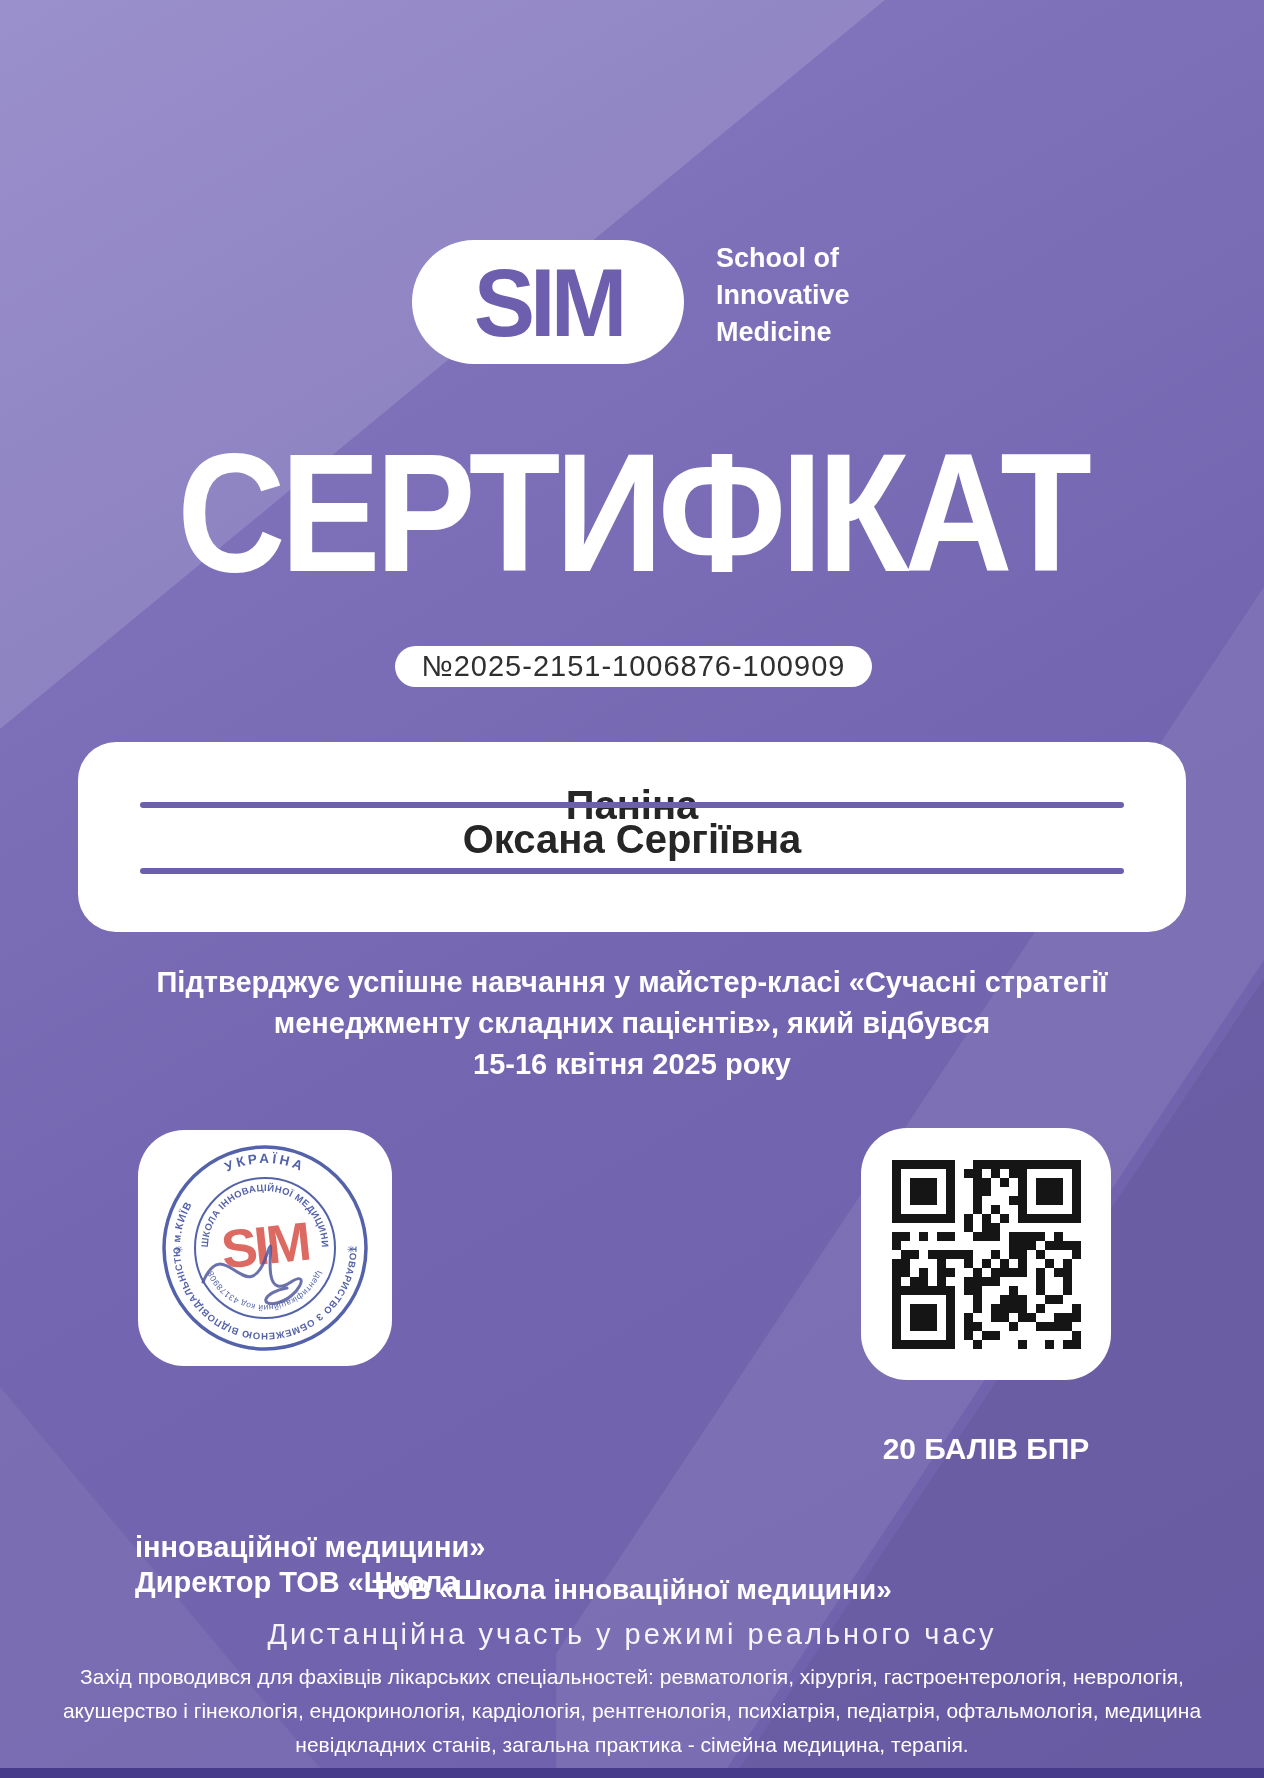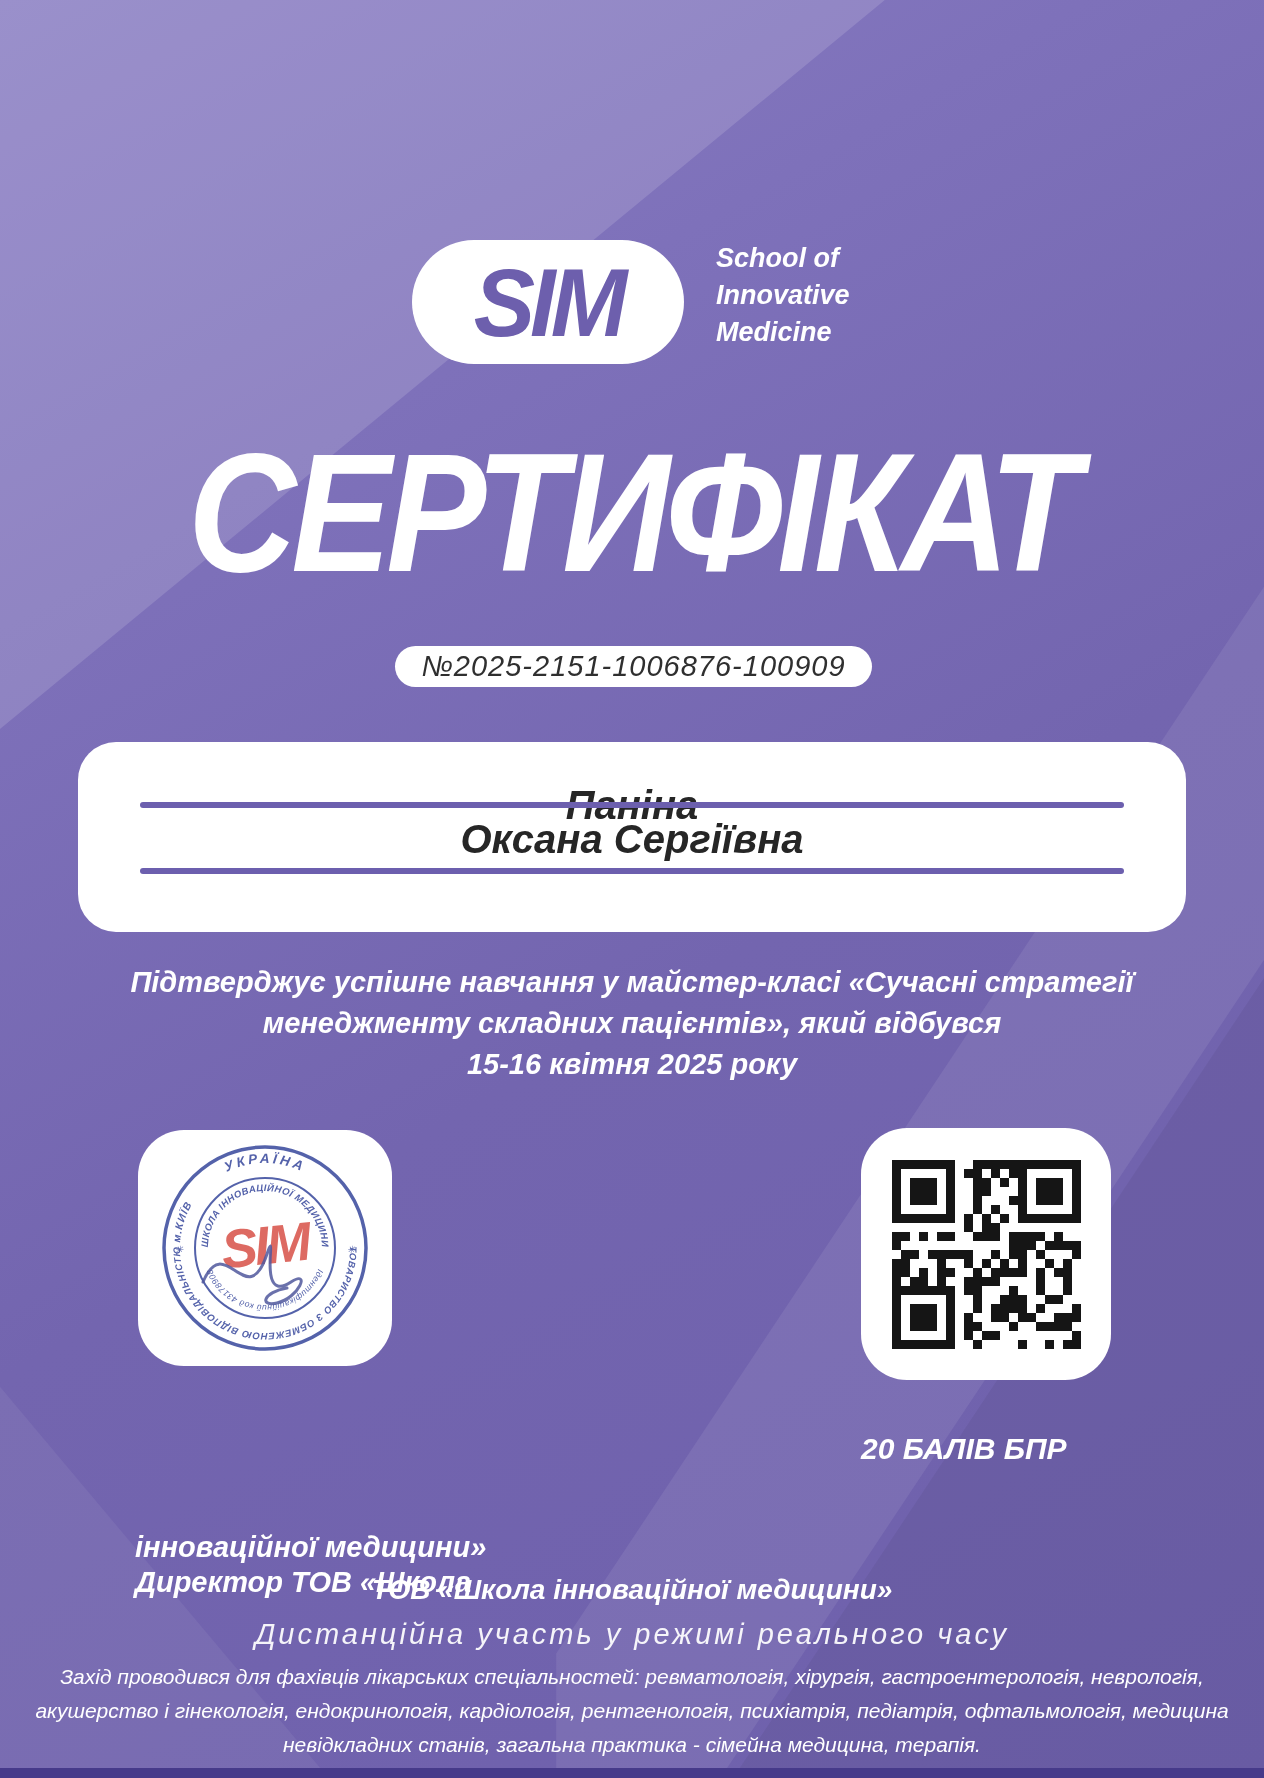--- a/index.html
+++ b/index.html
@@ -1,20 +1,19 @@
 <!DOCTYPE html>
 <html><head>
 <meta charset="utf-8">
 <style>
   html,body{margin:0;padding:0;background:#555;}
   .page{
     position:relative;width:1264px;height:1778px;overflow:hidden;
     font-family:"Liberation Sans",sans-serif;
     background:linear-gradient(150deg,#8a7ec3 0%,#7e71ba 25%,#7365af 55%,#6e60ac 100%);
-    font-style:italic;
   }
   .bg-shape{position:absolute;inset:0;pointer-events:none;}
   .bg-shape.s1{background:rgba(255,255,255,.14);clip-path:polygon(0 0,70% 0,0 41%);}
   .bg-shape.s2{background:rgba(255,255,255,.08);clip-path:polygon(44% 93%,100% 33%,100% 54%,57% 100%,44% 100%);}
   .bg-shape.s3{background:rgba(255,255,255,.06);clip-path:polygon(0 78%,26% 100%,0 100%);}
   .bg-shape.s4{background:rgba(0,0,0,.05);clip-path:polygon(58% 100%,100% 55%,100% 100%);}
 
   
   .logo-pill{
     position:absolute;left:412px;top:240px;width:272px;height:124px;
@@ -83,21 +82,21 @@
   
   .sig-name{
     position:absolute;left:135px;top:1418px;color:#fff;font-weight:700;
     font-size:37px;line-height:44px;
   }
   .sig-title{
     position:absolute;left:135px;top:1530px;color:#fff;font-weight:700;
     font-size:29px;line-height:35px;
   }
   .points{
-    position:absolute;left:861px;top:1432px;width:250px;color:#fff;
+    position:absolute;left:861px;top:1432px;width:250px;text-align:center;color:#fff;
     font-weight:700;font-size:30px;
   }
 
   
   .org-name{
     position:absolute;left:0;top:1574px;width:1264px;text-align:center;color:#fff;
     font-weight:700;font-size:28px;
   }
   .participation{
     position:absolute;left:0;top:1610px;width:1264px;text-align:center;

